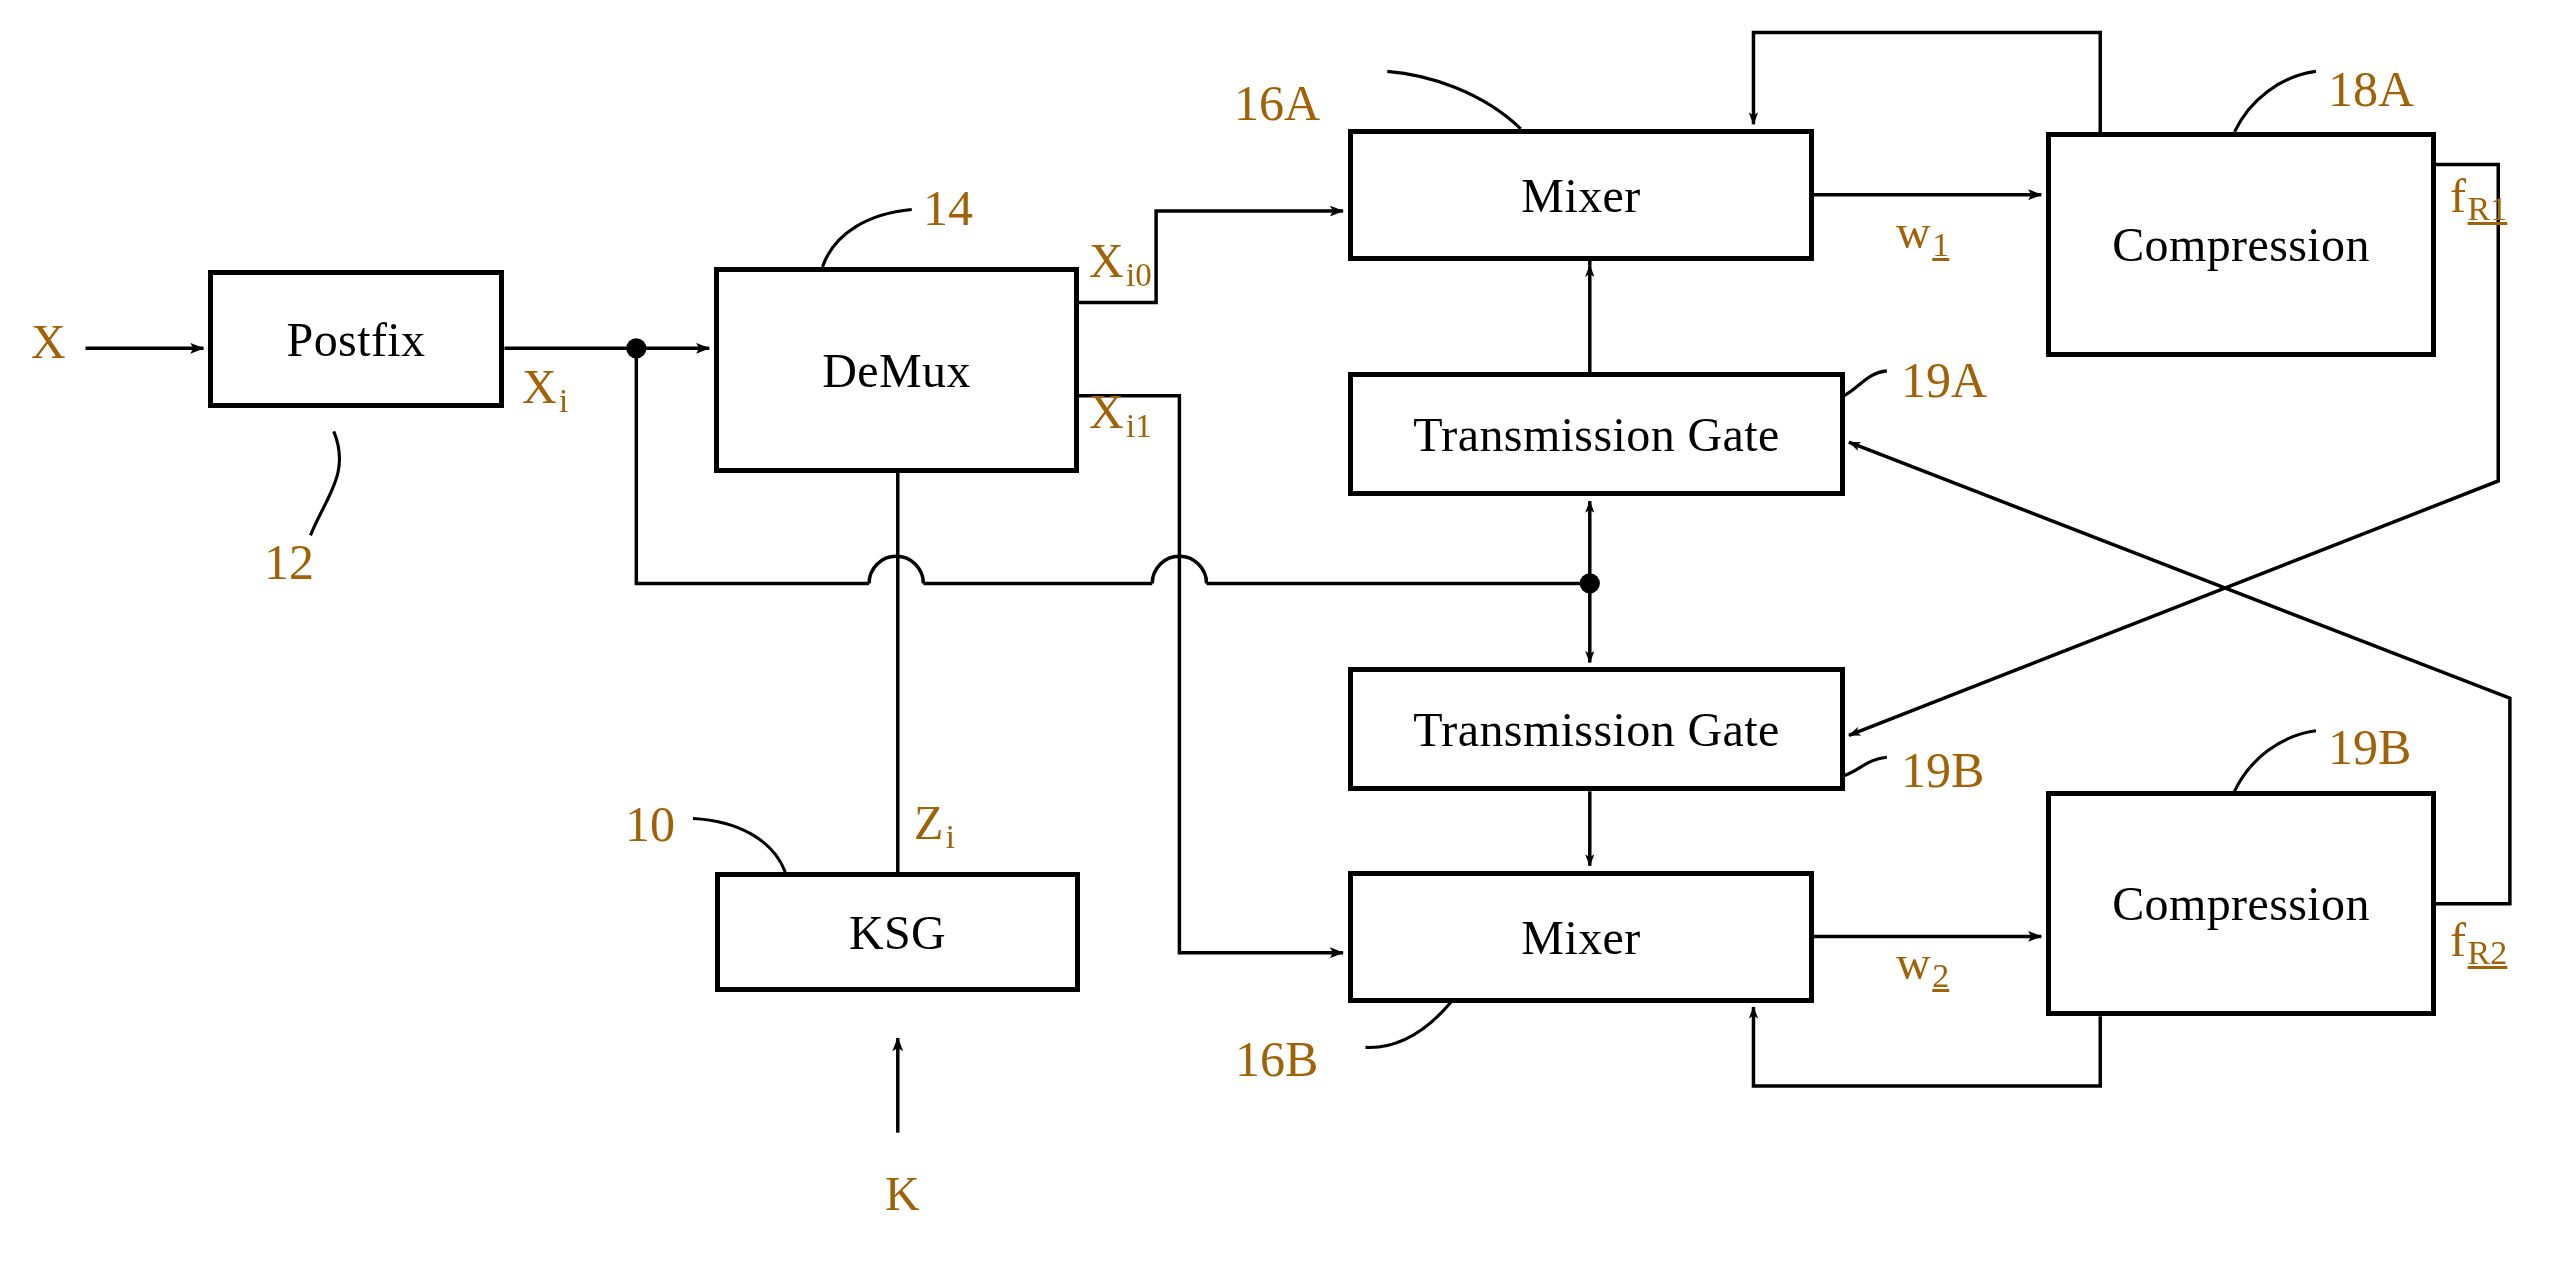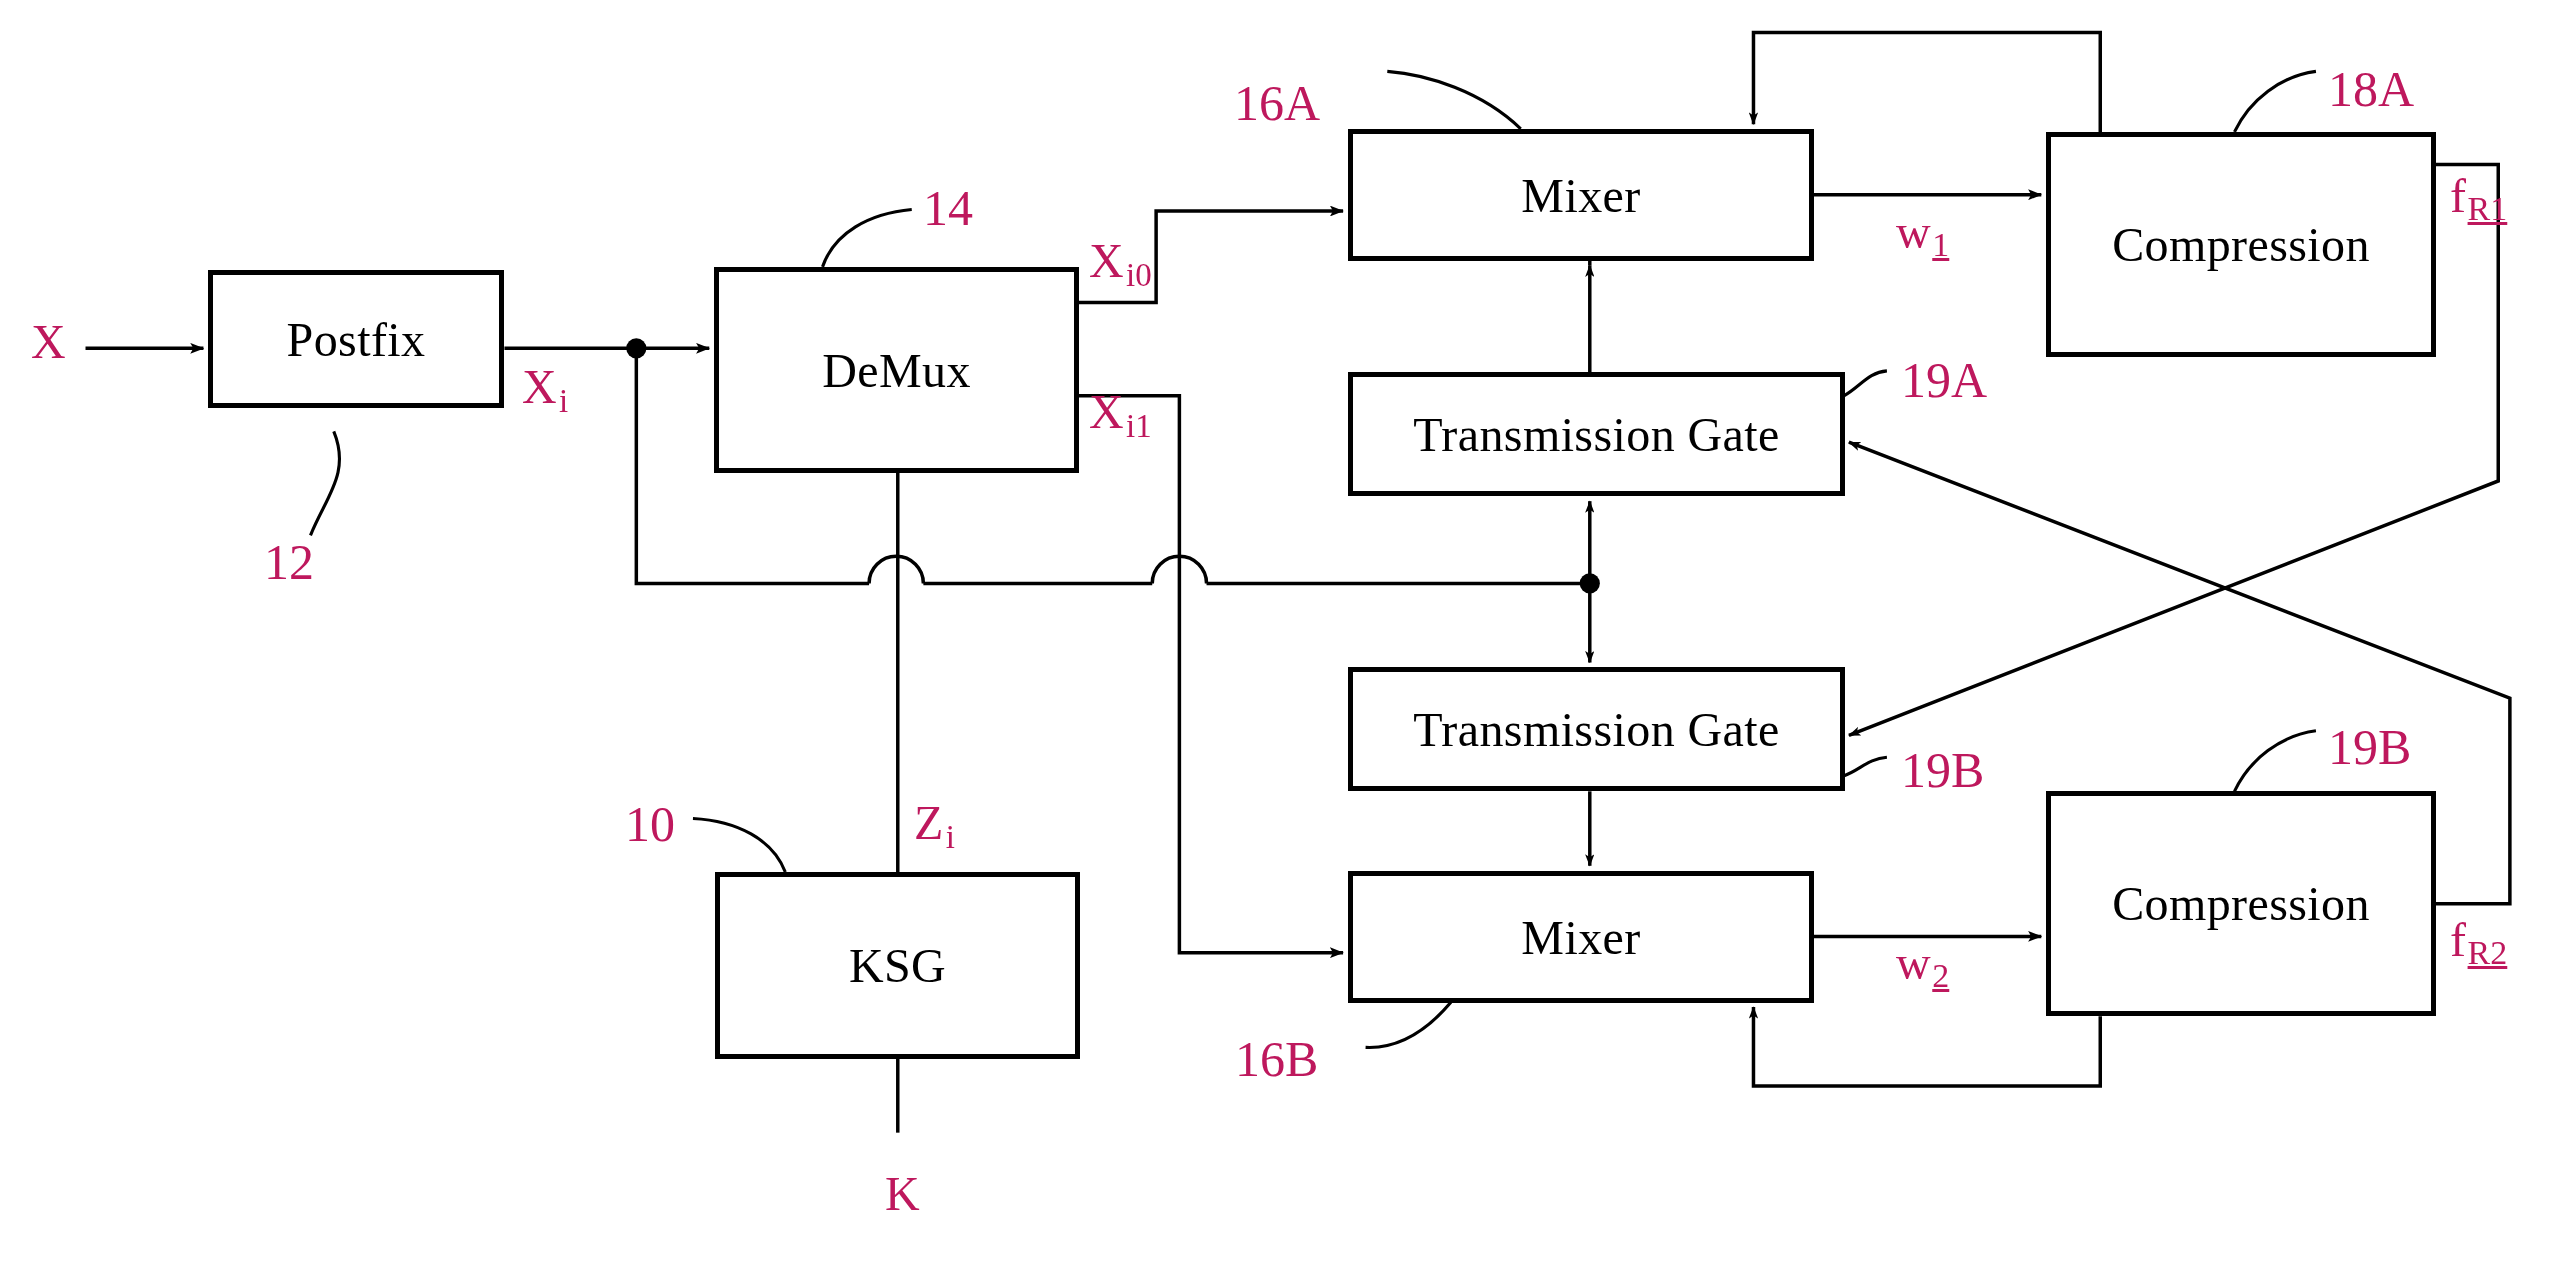--- a/index.html
+++ b/index.html
@@ -31,21 +31,21 @@
     align-items: center;
     justify-content: center;
     font-size: 48px;
     color: #000;
     letter-spacing: 0.4px;
     white-space: nowrap;
   }
   .lbl {
     position: absolute;
     font-size: 48px;
-    color: #be185d;
+    color: #a16207;
     white-space: nowrap;
     line-height: 1;
   }
   .lbl.ref { font-size: 50px; }
   .sub {
     font-size: 33px;
     vertical-align: baseline;
     position: relative;
     top: 9.3px;
     left: 2.3px;
@@ -136,21 +136,21 @@
   </svg>
 
   <div class="blk" style="left:208px;  top:270px;  width:296px; height:138px;">
     <span>Postfix</span>
   </div>
 
   <div class="blk" style="left:714px;  top:267px;  width:365px; height:206px;">
     <span>DeMux</span>
   </div>
 
-  <div class="blk" style="left:715px;  top:872px; width:365px; height:187px;">
+  <div class="blk" style="left:715px;  top:872px; width:365px; height:120px;">
     <span>KSG</span>
   </div>
 
   <div class="blk" style="left:1348px; top:129px;  width:466px; height:132px;">
     <span>Mixer</span>
   </div>
 
   <div class="blk" style="left:1348px; top:871px; width:466px; height:132px;">
     <span>Mixer</span>
   </div>

